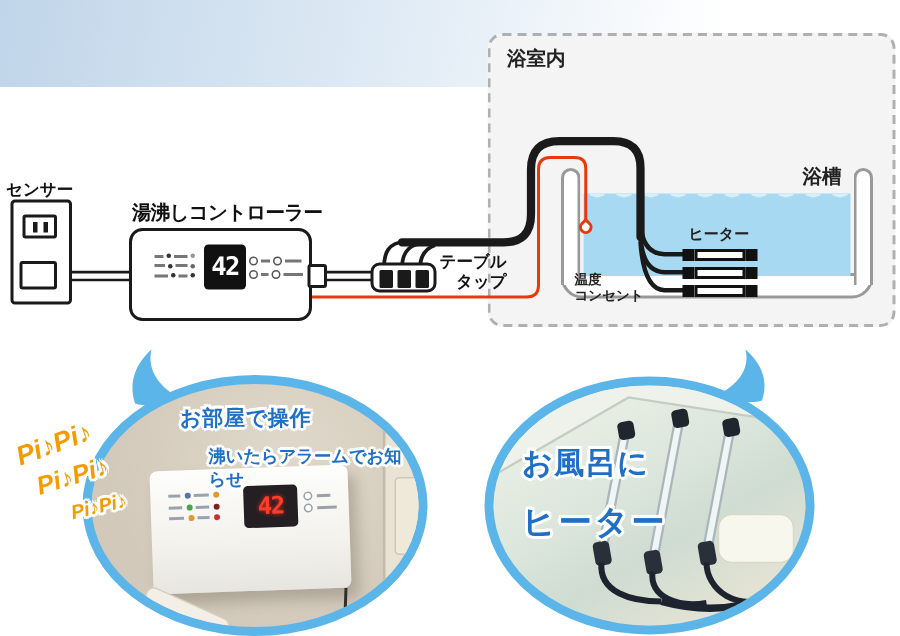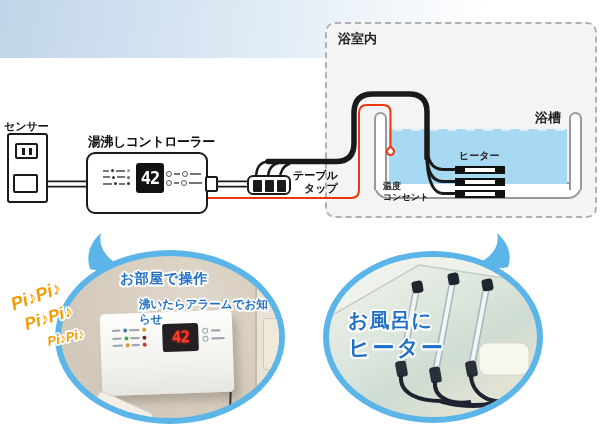--- a/index.html
+++ b/index.html
@@ -69,21 +69,21 @@
   .bubble{border:6px solid #5bb5e8;border-radius:50%;box-sizing:border-box;overflow:hidden;}
   .bubble-room{left:55px;top:250px;width:230px;height:174px;
     background:radial-gradient(circle at 60% 30%,#e0d8ca 0%,#d2c9ba 70%);}
   .bubble-bath{left:323px;top:251px;width:220px;height:172px;
     background:linear-gradient(150deg,#eef1e8 8%,#dde7dd 40%,#cfdcd2 62%,#e9e5d4 92%);}
   .outline-blue{color:#1e6fc5;font-weight:bold;
     text-shadow:2px 0 0 #fff,-2px 0 0 #fff,0 2px 0 #fff,0 -2px 0 #fff,
       1.5px 1.5px 0 #fff,-1.5px 1.5px 0 #fff,1.5px -1.5px 0 #fff,-1.5px -1.5px 0 #fff;}
   .room-title{left:59px;top:14px;font-size:14px;letter-spacing:0.5px;}
   .room-sub{left:30px;top:41px;font-size:11.5px;margin-left:48px;}
-  .bath-title1{left:19px;top:50px;font-size:20px;letter-spacing:1px;}
+  .bath-title1{left:19px;top:38px;font-size:20px;letter-spacing:1px;}
   .bath-title2{left:19px;top:76px;font-size:22px;letter-spacing:2px;}
   .pi{font-weight:bold;color:#f59b00;font-style:italic;z-index:40;
     text-shadow:2px 0 0 #fff,-2px 0 0 #fff,0 2px 0 #fff,0 -2px 0 #fff,
       1.5px 1.5px 0 #fff,-1.5px -1.5px 0 #fff,-1.5px 1.5px 0 #fff,1.5px -1.5px 0 #fff;}
   .pi1{left:10px;top:286px;font-size:18px;transform:rotate(-20deg);}
   .pi2{left:24px;top:308px;font-size:17px;transform:rotate(-17deg);}
   .pi3{left:47px;top:330px;font-size:13px;transform:rotate(-13deg);}
   
   .door-strip{left:194px;top:0;width:36px;height:174px;background:#e9e3d5;border-left:2px solid #c4bcab;}
   .door-plate{left:202px;top:62px;width:17px;height:52px;background:#efe9da;

